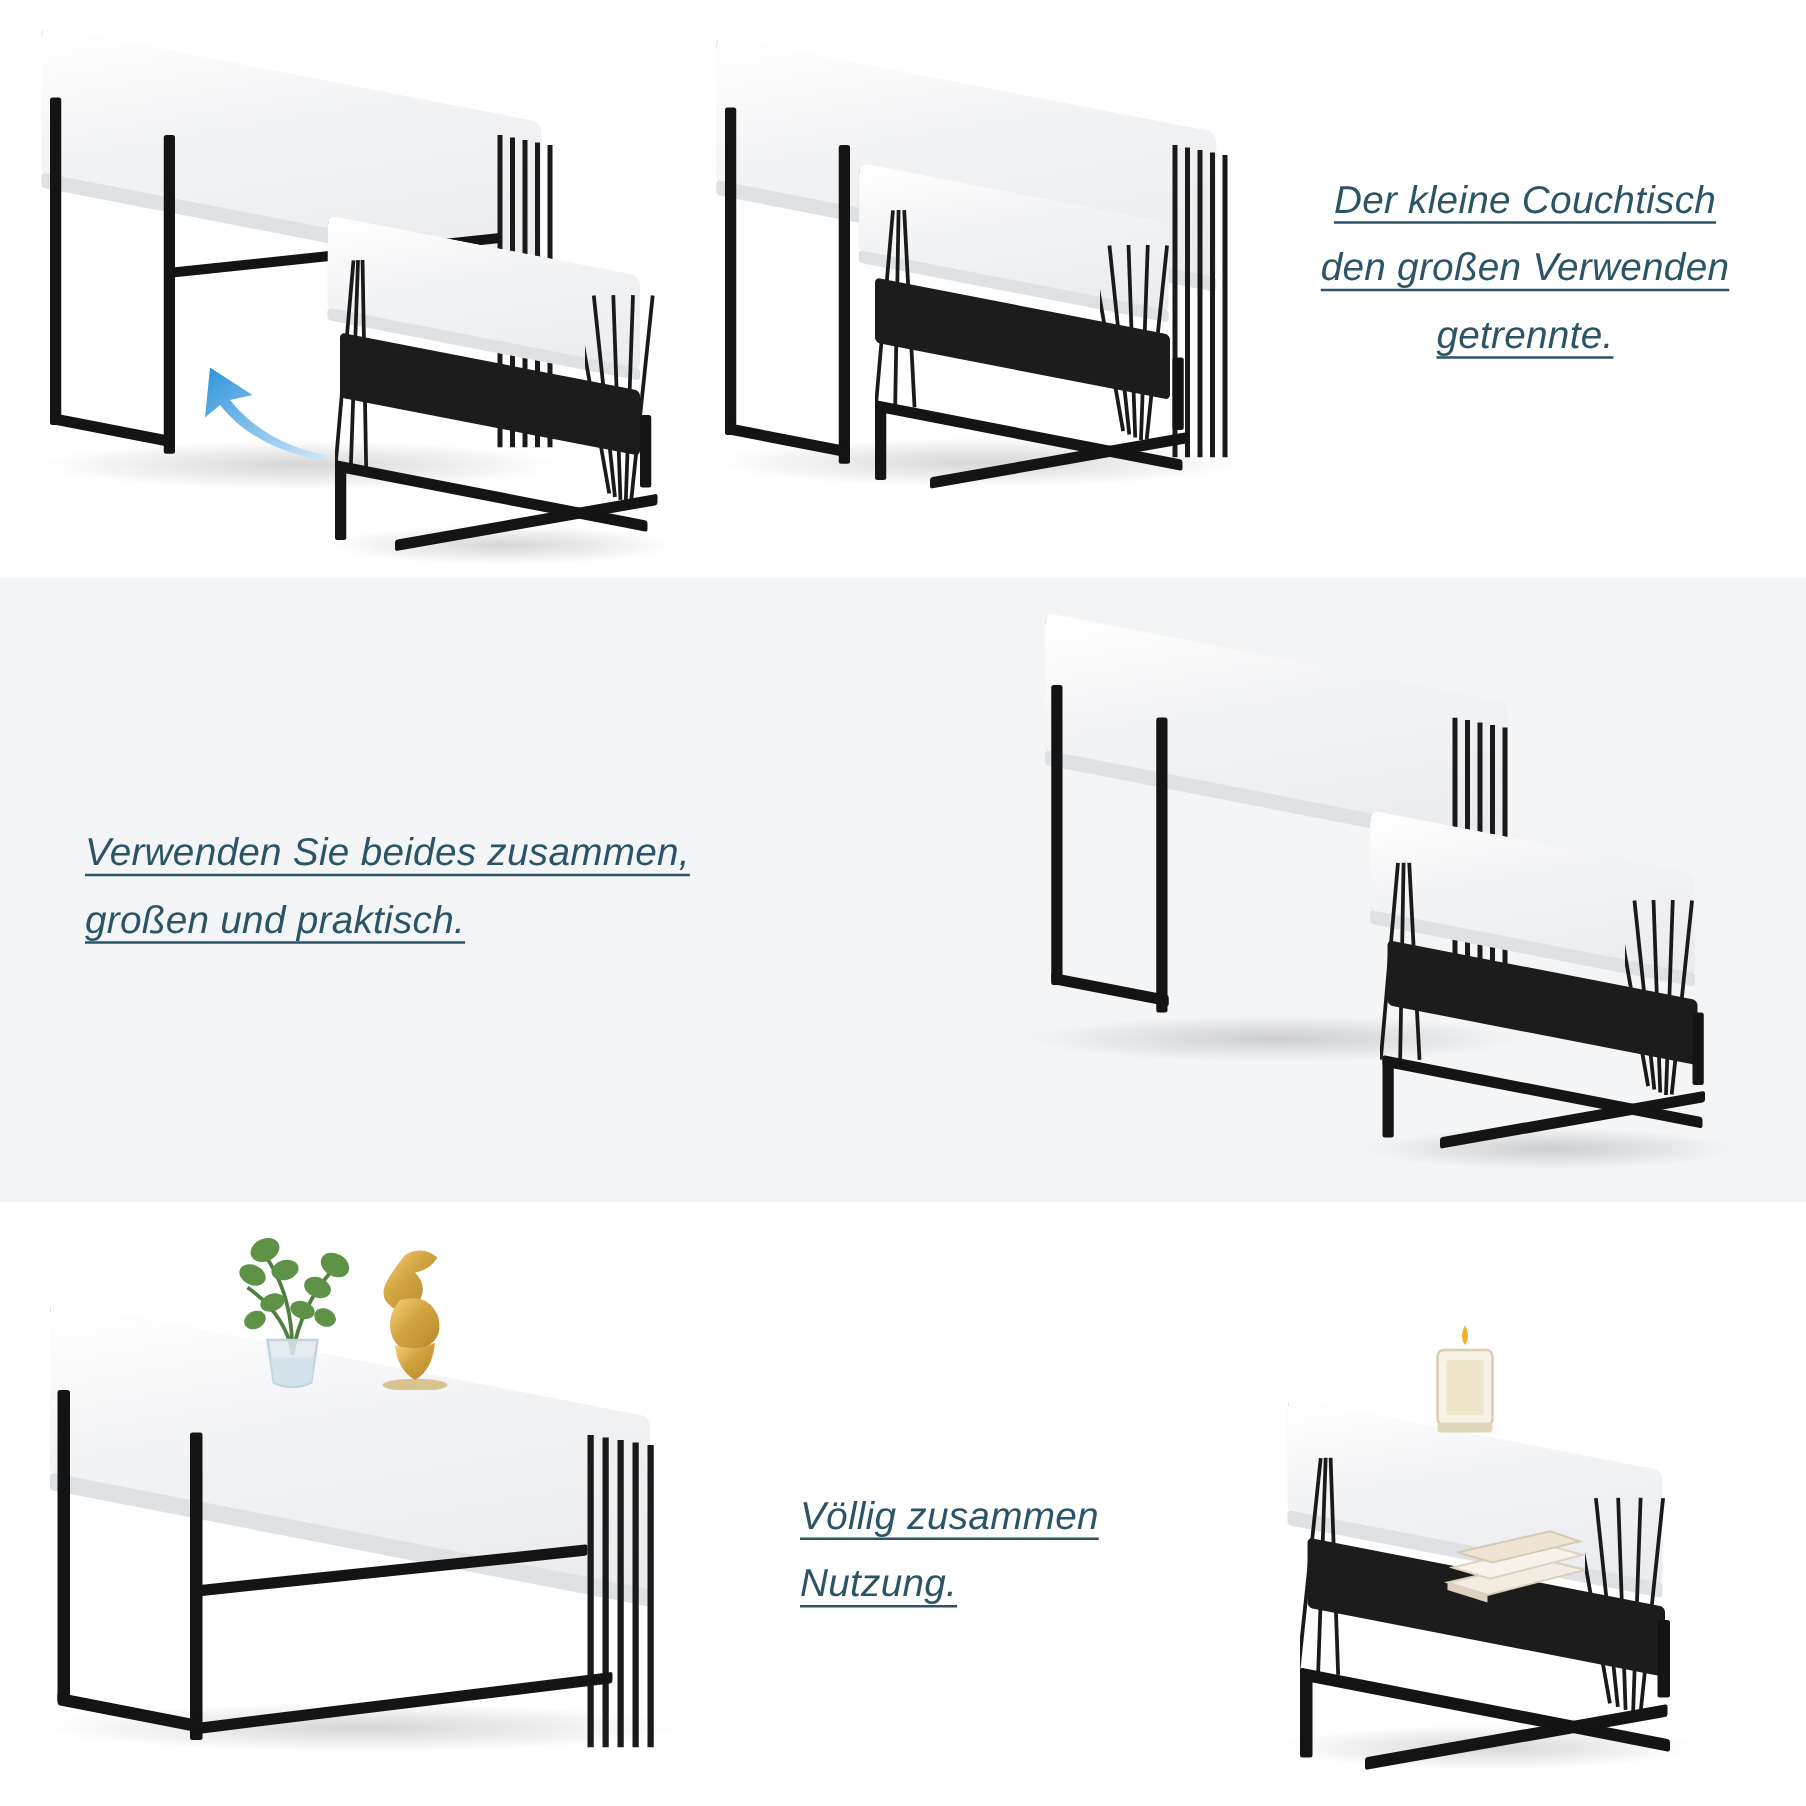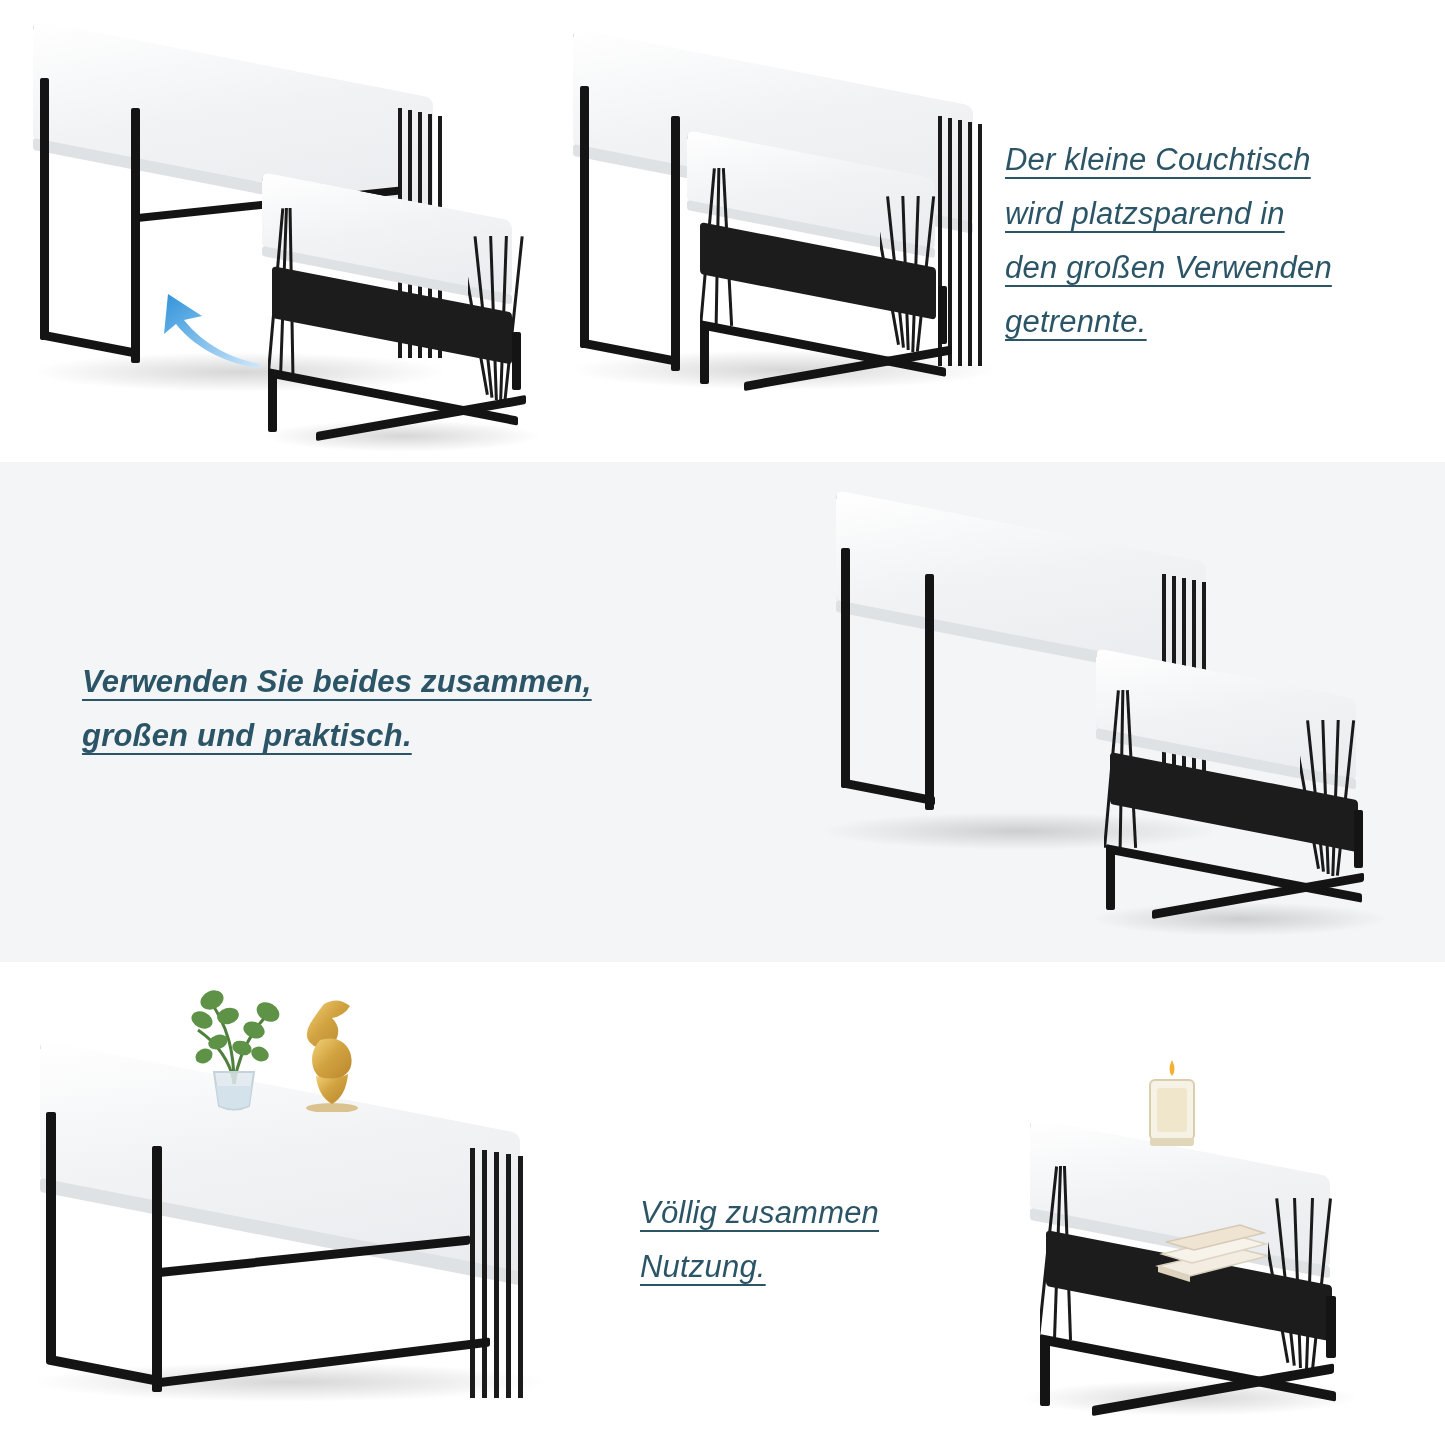--- a/index.html
+++ b/index.html
@@ -18,21 +18,21 @@
     overflow: hidden;
   }
 
   
   .panel {
     position: absolute;
     left: 0;
     width: 1445px;
     overflow: hidden;
   }
-  #panel-top    { top: 0;    height: 462px; background: #ffffff; }
+  #panel-top    { top: 0;    height: 462px; background: #ffffff; text-align: center; }
   #panel-middle { top: 462px; height: 500px; background: #f4f5f7; }
   #panel-bottom { top: 962px; height: 483px; background: #ffffff; }
 
   
   .caption {
     position: absolute;
     color: #2b5566;
     font-size: 31px;
     line-height: 54px;
     letter-spacing: 0.2px;
@@ -196,29 +196,28 @@
         <div class="shelf" style="left:700px; top:222px; width:236px; height:52px; transform: skewY(11deg); transform-origin:left top;"></div>
         <div class="rail" style="left:700px; top:320px; width:246px; height:9px; transform: skewY(11deg); transform-origin:left top;"></div>
         <div class="rail" style="left:744px; top:382px; width:208px; height:9px; transform: skewY(-10deg); transform-origin:left top;"></div>
         <div class="rail" style="left:700px; top:322px; width:9px; height:62px;"></div>
         <div class="rail" style="left:938px; top:286px; width:9px; height:58px;"></div>
       </div>
     </div>
 
     <div class="caption" id="caption-top">
       <span class="ln">Der kleine Couchtisch</span>
-      <span class="ln">wird platzsparend in</span>
       <span class="ln">den großen Verwenden</span>
       <span class="ln">getrennte.</span>
     </div>
   </div>
 
   <div class="panel" id="panel-middle">
 
-    <div class="caption" style="top:193px; left:82px; width:760px;font-weight:bold;">
+    <div class="caption" style="top:193px; left:68px; width:760px;">
       <span class="ln">Verwenden Sie beides zusammen,</span>
       <span class="ln">großen und praktisch.</span>
     </div>
 
     <div class="tbl">
 
       <div>
         <div class="shadow" style="left:820px; top:350px; width:400px; height:38px;"></div>
         <div class="top-surface" style="left:836px; top:28px; width:370px; height:112px; transform: skewY(11deg); transform-origin:left top;"></div>
         <div class="top-edge" style="left:836px; top:138px; width:370px; height:12px; transform: skewY(11deg); transform-origin:left top;"></div>

